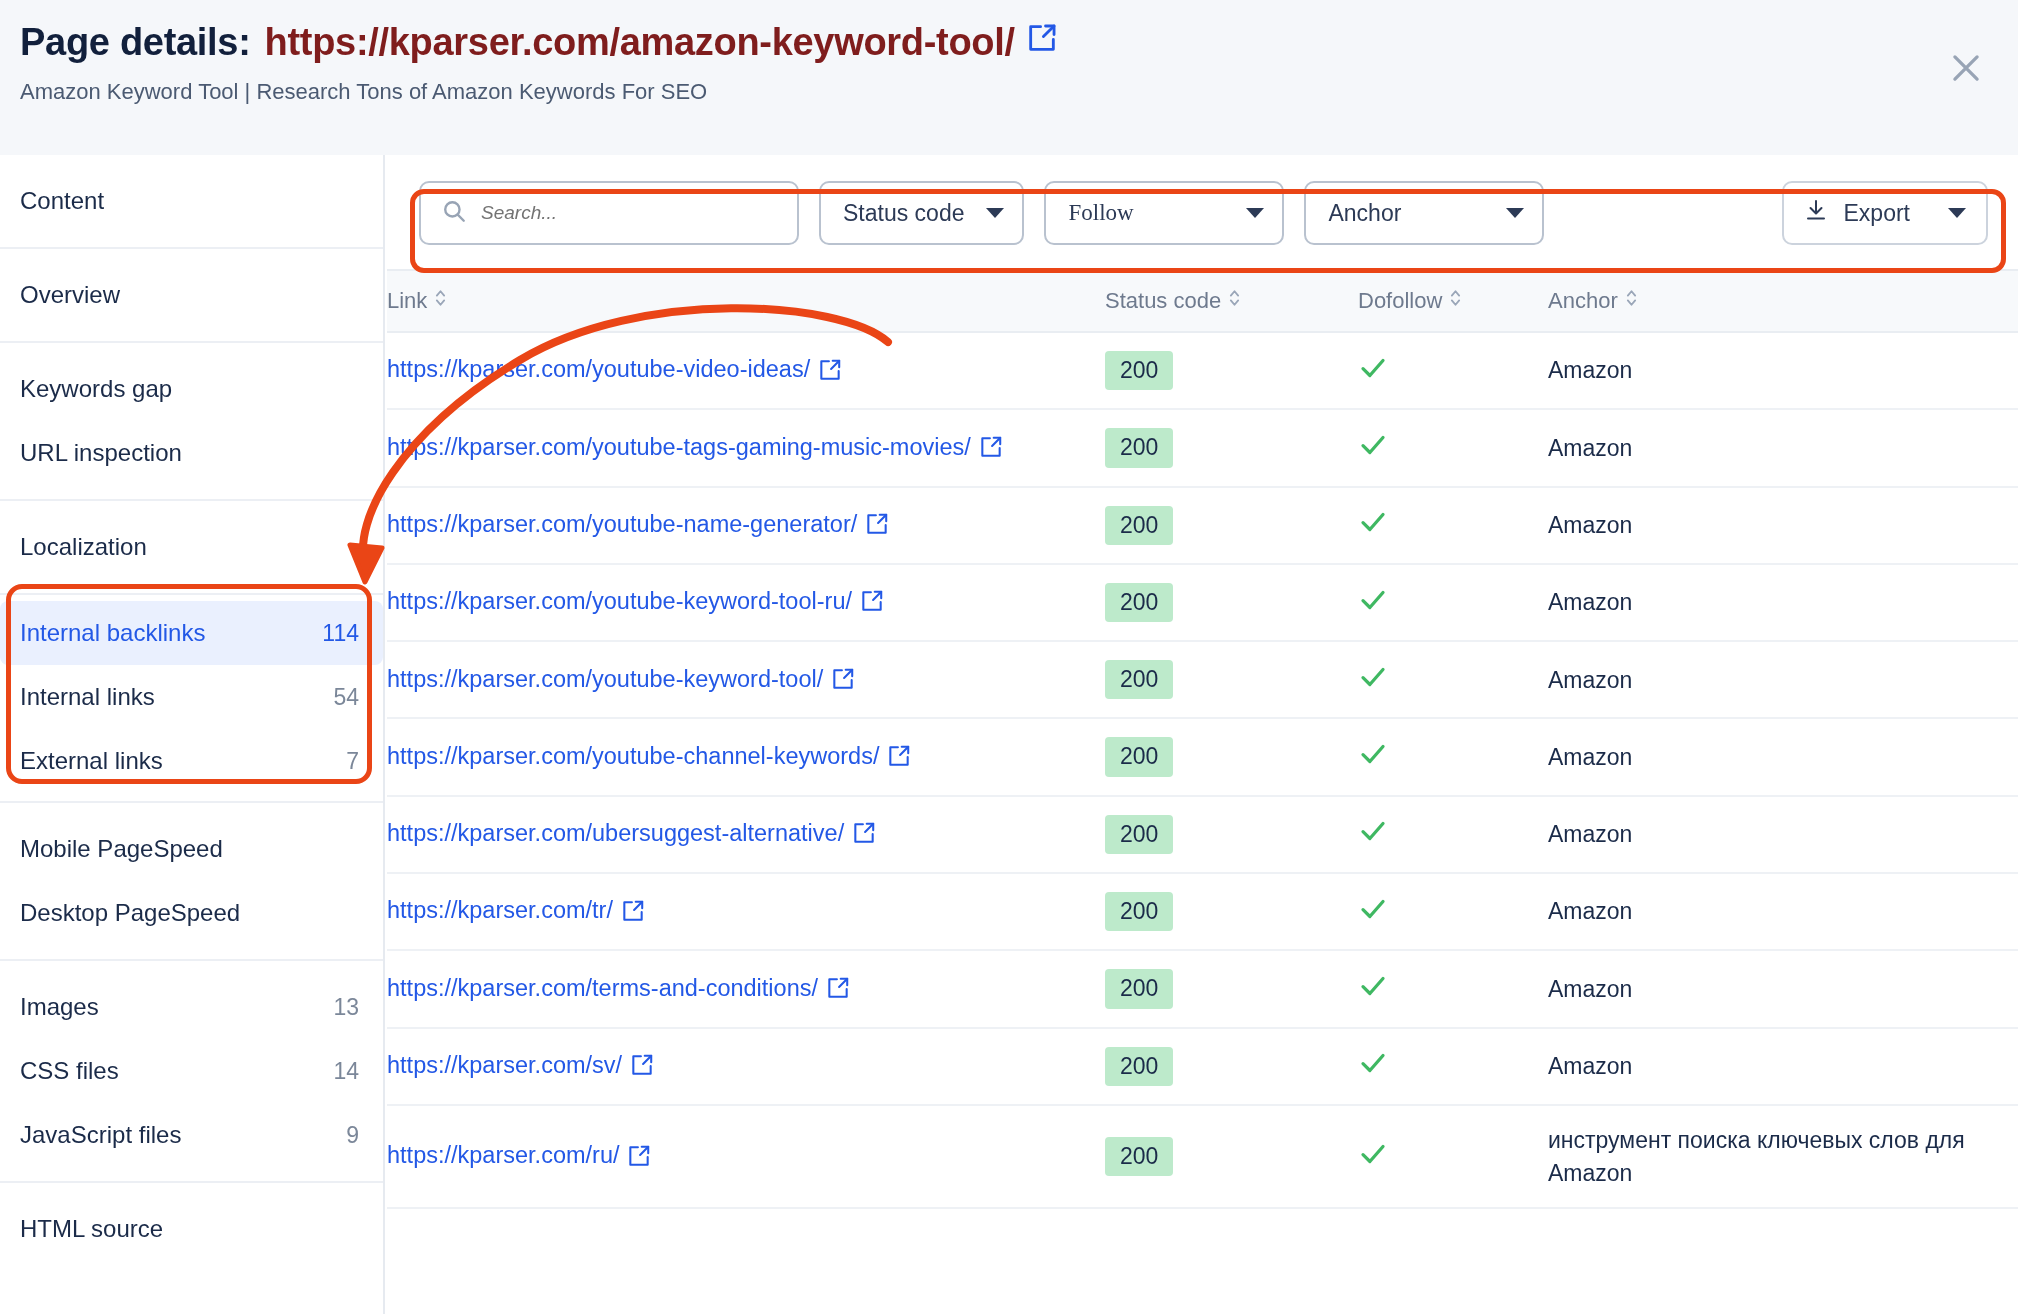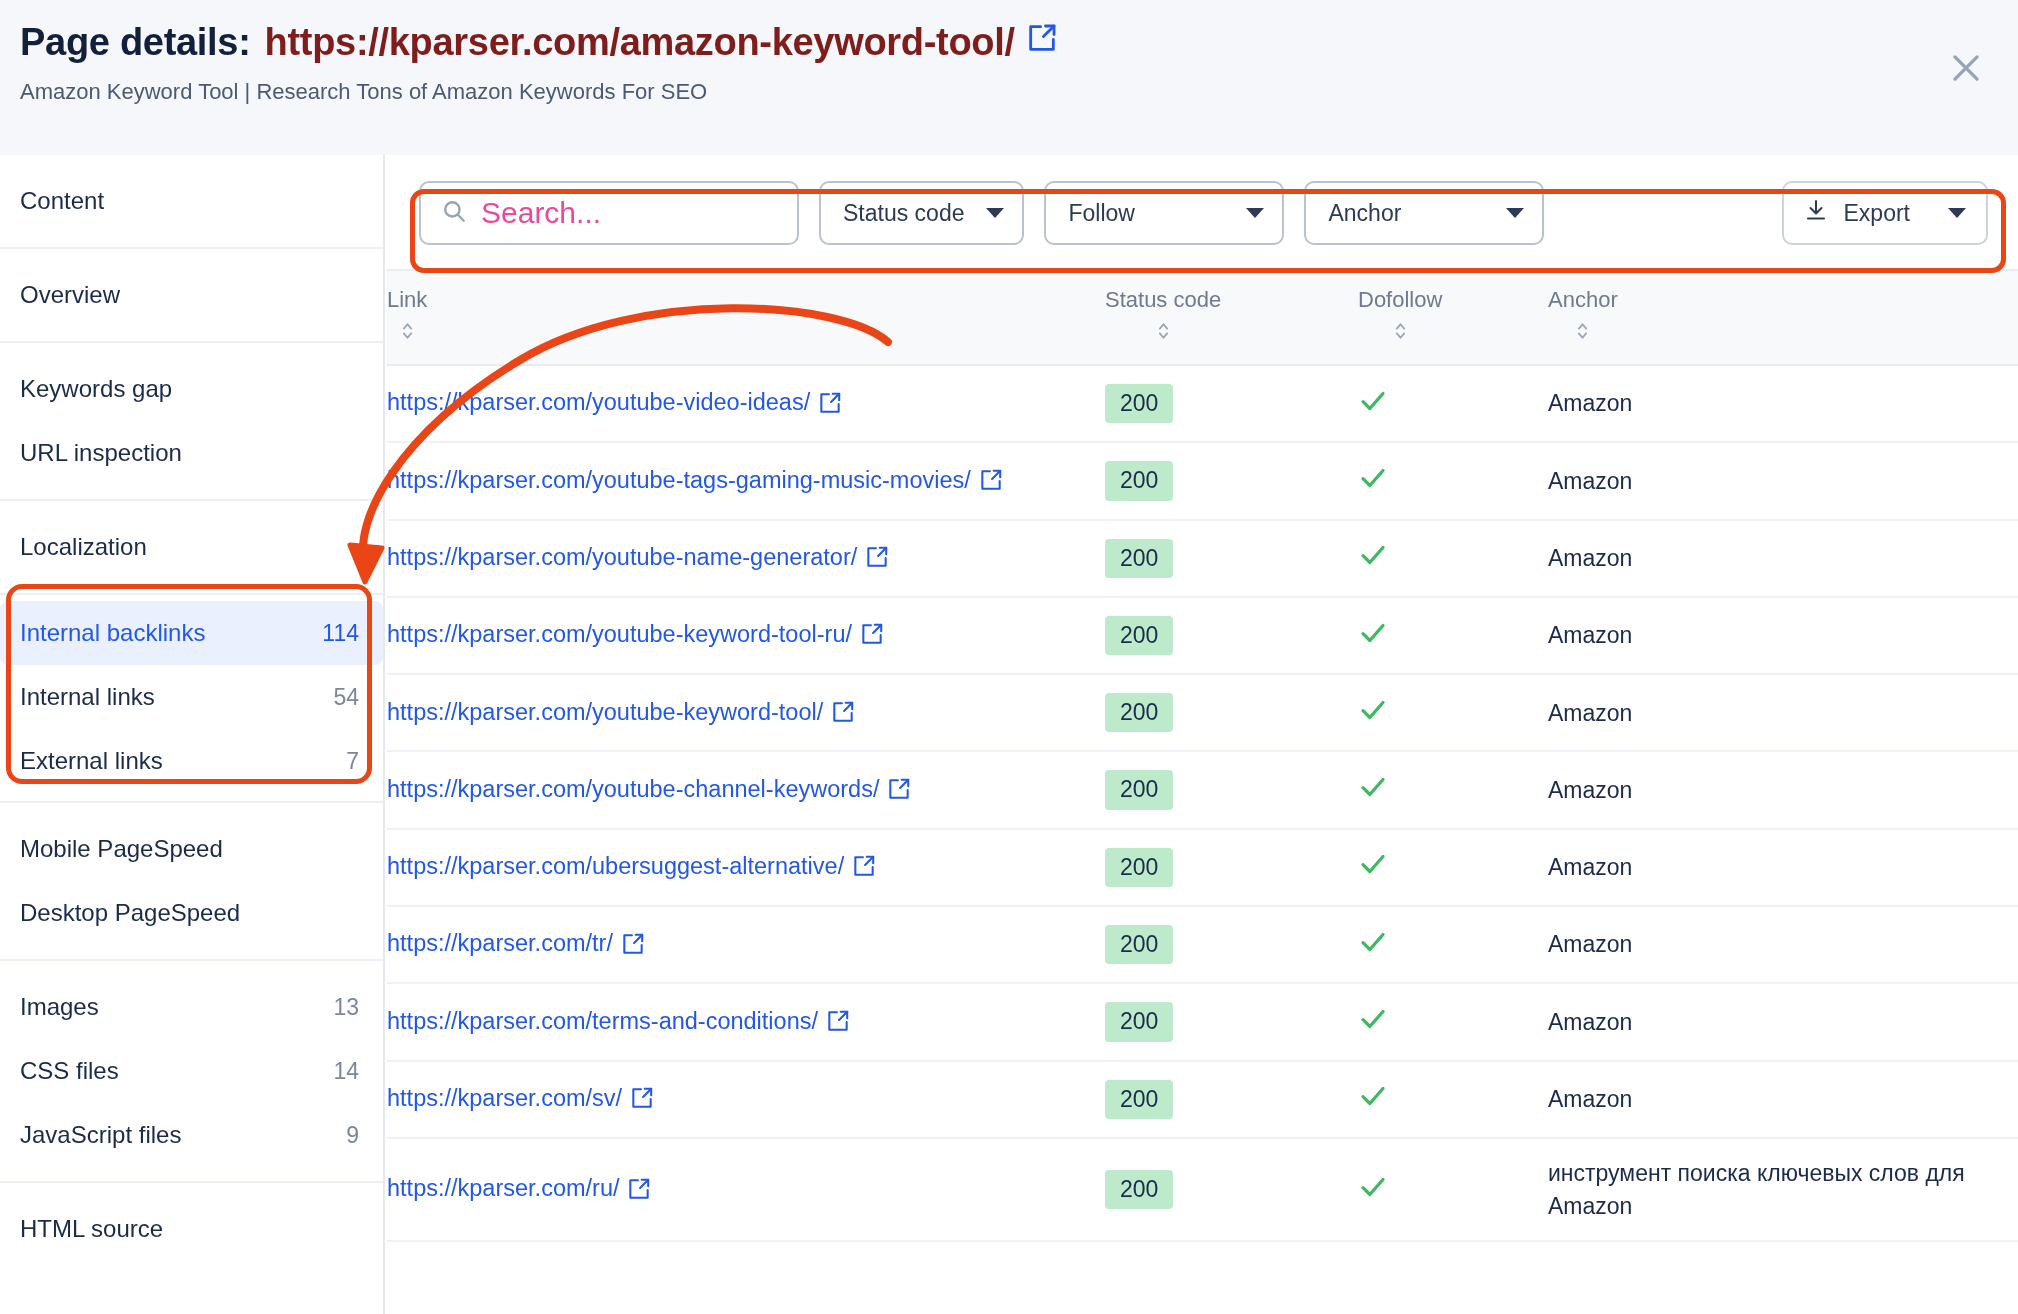--- a/index.html
+++ b/index.html
@@ -74,28 +74,28 @@
   .toolbar {
     display: flex; align-items: center; gap: 20px;
     padding: 26px 30px 24px 32px;
   }
   .search-box {
     position: relative; width: 380px; height: 64px;
     border: 2px solid #b9c2cf; border-radius: 10px; background: #fff;
     display: flex; align-items: center; padding-left: 20px; gap: 14px;
     cursor: text;
   }
-  .search-box .ph { font-size: 30px; color: #ec4899; }
+  .search-box .ph { font-size: 19px; color: #737373; font-style: italic; }
   .filter-btn {
     height: 64px; min-width: 196px;
     border: 2px solid #b9c2cf; border-radius: 10px; background: #fff;
     display: flex; align-items: center; justify-content: space-between;
     padding: 0 18px 0 22px; font-size: 23px; color: #2c3a56; cursor: pointer;
   }
-  .filter-btn.w-follow { min-width: 240px; }
+  .filter-btn.w-follow { min-width: 240px; font-family: Liberation Serif, serif; }
   .filter-btn.w-anchor { min-width: 240px; }
   .caret {
     width: 0; height: 0; border-left: 9px solid transparent;
     border-right: 9px solid transparent; border-top: 10px solid #2c3a56;
     margin-left: 22px;
   }
   .spacer { flex: 1; }
   .export-btn {
     height: 64px; border: 2px solid #ccd3dd; border-radius: 10px; background: #fff;
     display: flex; align-items: center; gap: 16px; padding: 0 20px;
@@ -108,21 +108,21 @@
     border: 5px solid #ea4516; border-radius: 14px; pointer-events: none; z-index: 5;
   }
 
   
   table.links { width: 100%; border-collapse: collapse; table-layout: fixed; }
   table.links thead th {
     background: #f7f9fb; text-align: left; font-weight: 400;
     font-size: 22px; color: #6e7a8e; padding: 16px 0 16px 0;
     border-top: 2px solid #e9edf2; border-bottom: 2px solid #e9edf2;
   }
-  .th-inner { display: inline-flex; align-items: center; gap: 7px; flex-direction: column; }
+  .th-inner { display: inline-flex; align-items: center; gap: 7px; }
   .sort-ic { display: inline-block; }
   col.c-link { width: 718px; }
   col.c-status { width: 253px; }
   col.c-dofollow { width: 190px; }
   col.c-anchor { width: 470px; }
   table.links tbody td {
     border-bottom: 2px solid #eef1f5; padding: 18px 0;
     vertical-align: middle; font-size: 23px;
   }
   td.link-cell { padding-left: 22px; padding-right: 22px; }

